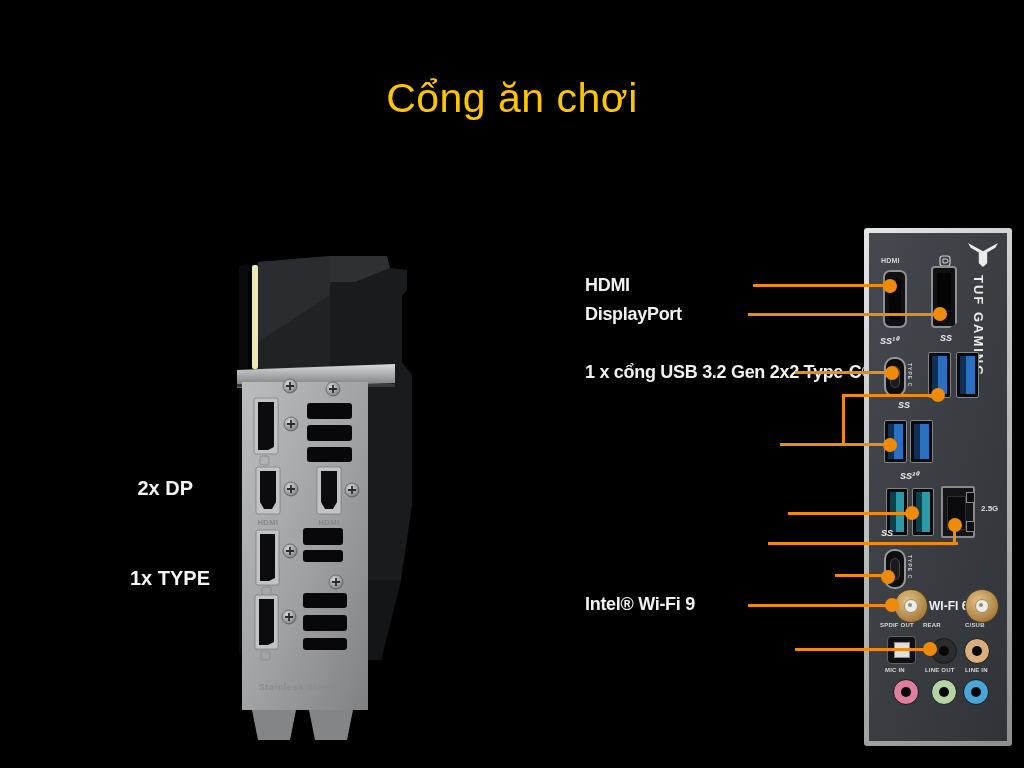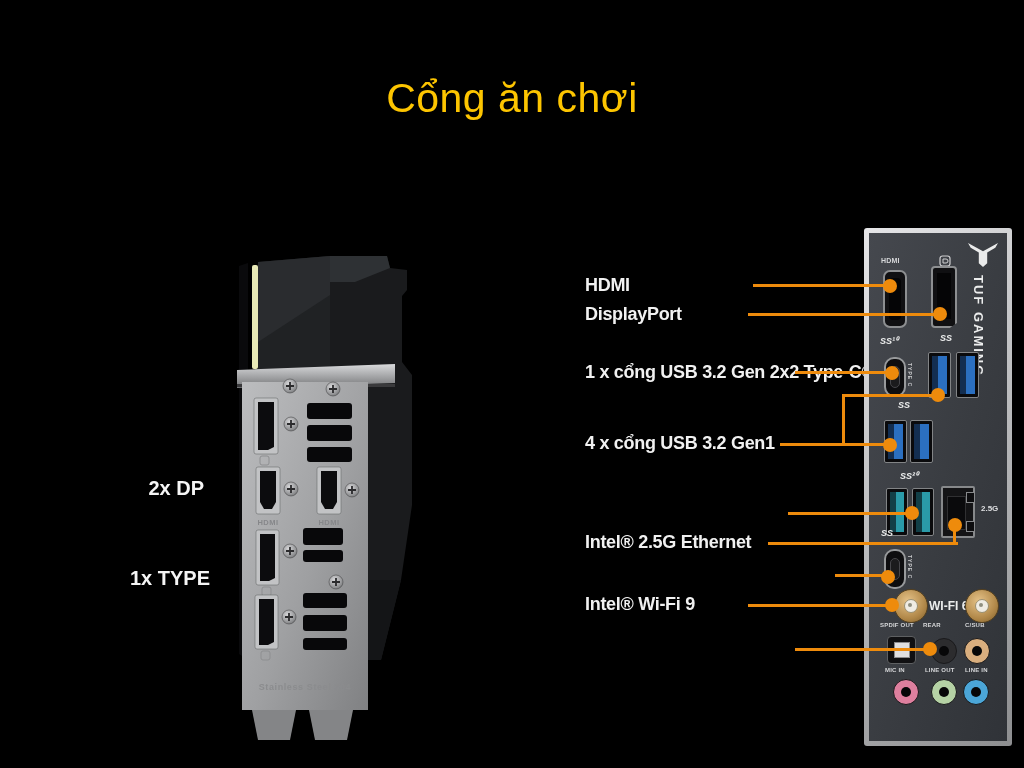--- a/index.html
+++ b/index.html
@@ -158,28 +158,26 @@
         <path d="M113 240h8M117 236v8"></path>
           <path d="M51 301h8M55 297v8"></path>
         <path d="M97 332h8M101 328v8"></path>
           <path d="M50 367h8M54 363v8"></path>
       </g>
     </g>
 
     <text x="70" y="440" text-anchor="middle" class="gpu-steel">Stainless Steel 304</text>
   </svg>
 
-  <div class="abs side-lbl" style="left:112px;top:477px;width:92px;">2x DP</div>
+  <div class="abs side-lbl" style="left:101px;top:477px;width:92px;">2x DP</div>
   <div class="abs side-lbl" style="left:108px;top:567px;width:102px;">1x TYPE</div>
 
   <div class="abs lbl" style="left:585px;top:275px;">HDMI</div>
   <div class="abs lbl" style="left:585px;top:304px;">DisplayPort</div>
   <div class="abs lbl" style="left:585px;top:362px;">1 x cổng USB 3.2 Gen 2x2 Type-C®</div>
-  <div class="abs lbl" style="left:585px;top:433px;">4 x cổng USB 3.2 Gen1</div>
-  <div class="abs lbl" style="left:585px;top:532px;">Intel® 2.5G Ethernet</div>
   <div class="abs lbl" style="left:585px;top:594px;">Intel® Wi-Fi 9</div>
 
   <div class="abs line" style="left:753px;top:284px;width:137px;background:#ee8b0c;"></div>
   <div class="abs line" style="left:748px;top:313px;width:192px;background:#ee8b0c;"></div>
   <div class="abs line" style="left:795px;top:371px;width:97px;background:#ee8b0c;"></div>
   <div class="abs line" style="left:780px;top:443px;width:110px;background:#ee8b0c;"></div>
   <div class="abs vline" style="left:842px;top:394px;height:52px;background:#ee8b0c;"></div>
   <div class="abs line" style="left:842px;top:394px;width:96px;background:#ee8b0c;"></div>
   <div class="abs line" style="left:788px;top:512px;width:124px;background:#ee8b0c;"></div>
   <div class="abs line" style="left:768px;top:542px;width:190px;background:#ee8b0c;"></div>

